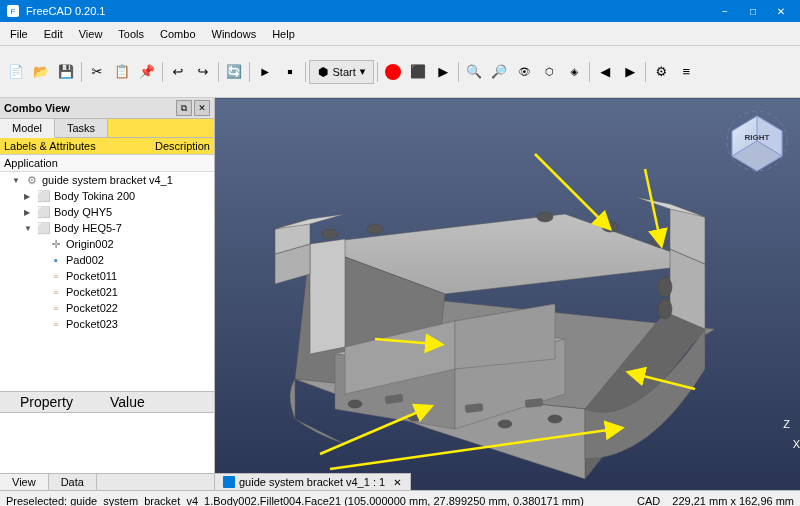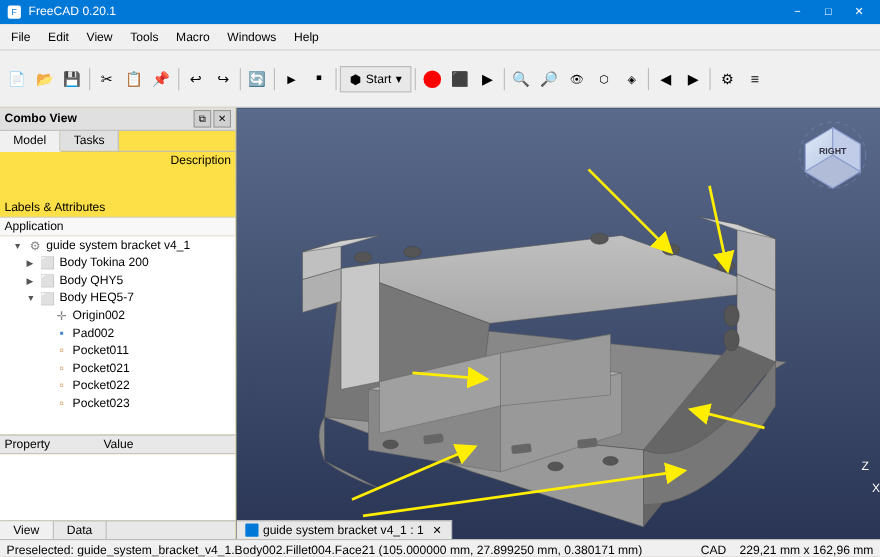--- a/index.html
+++ b/index.html
@@ -78,30 +78,30 @@
     .tab { padding: 3px 12px; background: #e0e0e0; border-right: 1px solid #bbb; cursor: pointer; font-size: 11px; }
     .tab.active { background: #f0f0f0; border-bottom: 1px solid #f0f0f0; margin-bottom: -1px; }
 
     #tree-header {
       display: flex;
       padding: 2px 4px;
       font-size: 11px;
       border-bottom: 1px solid #ccc;
       justify-content: space-between;
     }
-    .tree-col1 { flex: 1; font-size: 11px; margin-top: 43px; }
+    .tree-col1 { flex: 1; font-size: 11px; }
     .tree-col2 { font-size: 11px; }
 
     #tree-area { flex: 1; overflow-y: auto; background: white; font-size: 11px; }
     .tree-item { display: flex; align-items: center; padding: 1px 0; cursor: pointer; white-space: nowrap; }
     .tree-arrow { width: 12px; font-size: 9px; }
     .tree-icon { width: 16px; height: 14px; margin-right: 2px; display: inline-flex; align-items: center; justify-content: center; }
     .tree-label { font-size: 11px; }
 
-    #property-header { padding: 2px 4px; font-size: 11px; background: #e8e8e8; border-top: 1px solid #bbb; border-bottom: 1px solid #bbb; display: flex; }
+    #property-header { padding: 2px 20px; font-size: 14px; background: #e8e8e8; border-top: 1px solid #bbb; border-bottom: 1px solid #bbb; display: flex; }
     .prop-col1 { width: 90px; }
     #property-area { height: 60px; background: white; overflow-y: auto; }
 
     
     #bottom-tabs-row { display: flex; border-top: 1px solid #bbb; background: #e8e8e8; }
     .btab { padding: 2px 12px; cursor: pointer; font-size: 11px; border-right: 1px solid #bbb; }
     .btab.active { background: #f0f0f0; }
 
     
     #viewport {
@@ -179,21 +179,21 @@
     <div class="winbtn">□</div>
     <div class="winbtn close">✕</div>
   </div>
 </div>
 
 <div id="menubar">
 <div class="menu-item">File</div>
     <div class="menu-item">Edit</div>
     <div class="menu-item">View</div>
     <div class="menu-item">Tools</div>
-    <div class="menu-item">Macro</div>
+    <div class="menu-item">Combo</div>
     <div class="menu-item">Windows</div>
     <div class="menu-item">Help</div>
   </div>
 
 <div id="toolbar">
 
   <div style="display:flex;align-items:center;gap:1px;height:26px;">
     <div class="tb-btn" title="New">📄</div>
     <div class="tb-btn" title="Open">📂</div>
     <div class="tb-btn" title="Save">💾</div>

